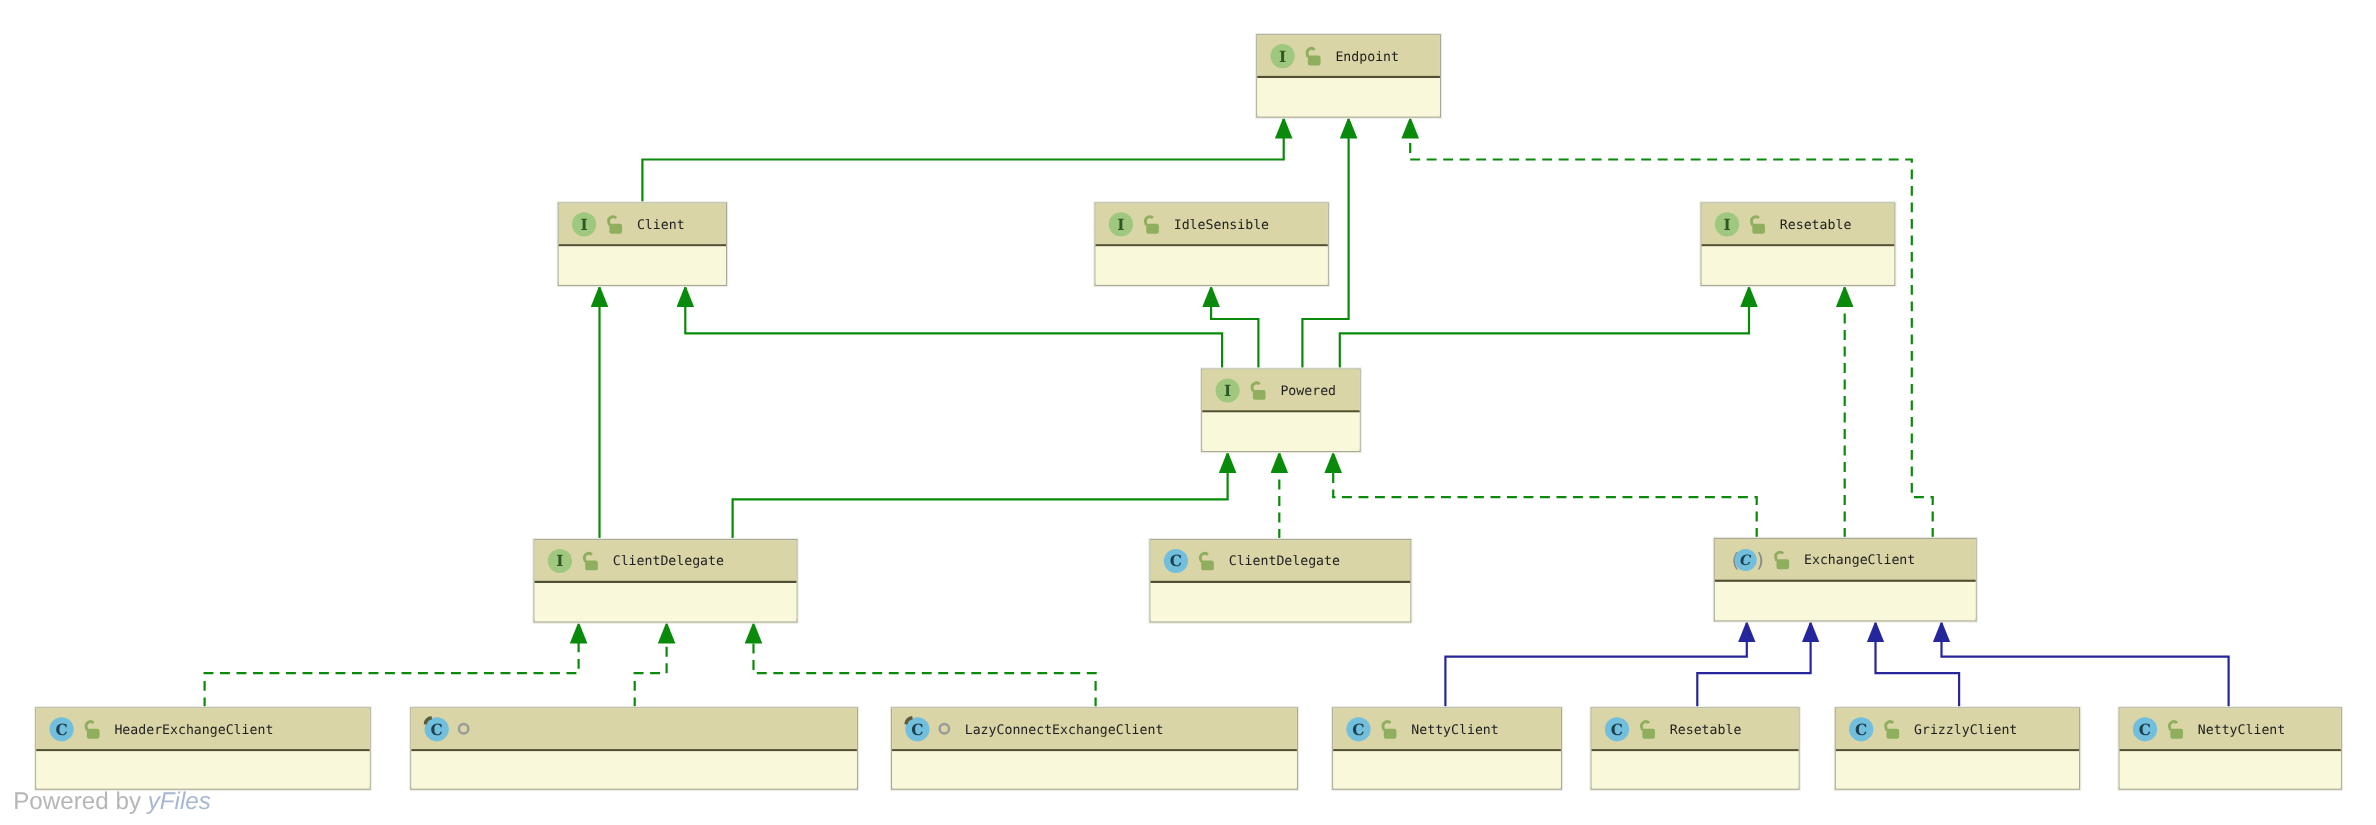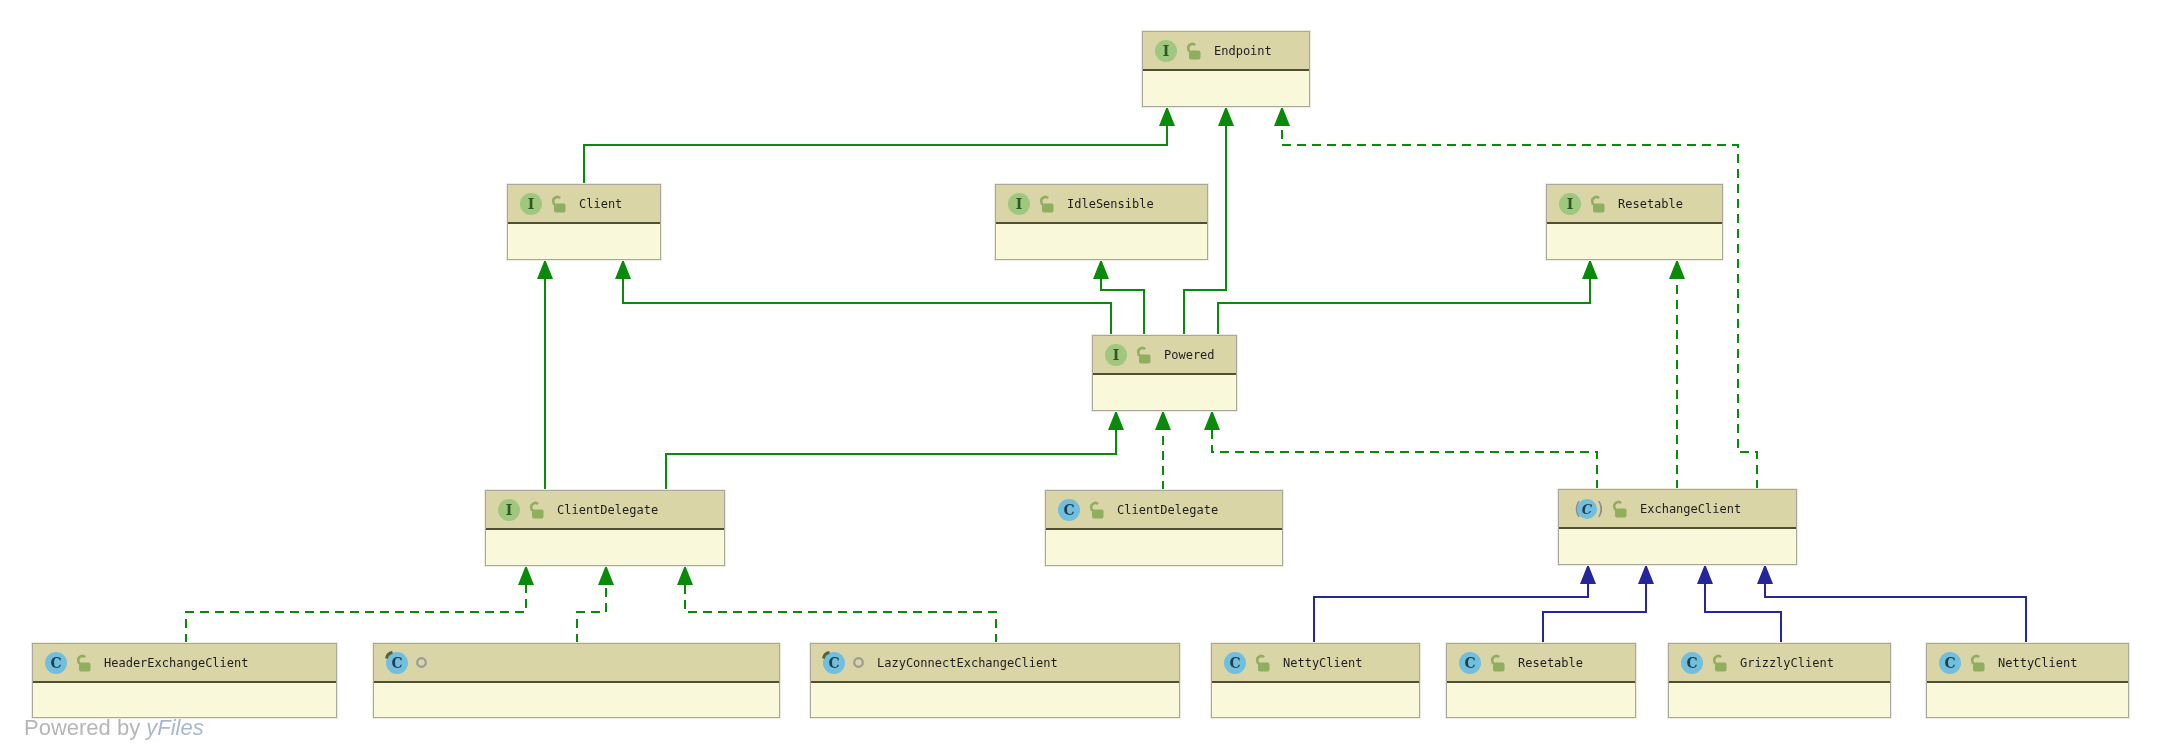--- a/index.html
+++ b/index.html
@@ -13,21 +13,21 @@
   .node{position:absolute;box-sizing:border-box;border:1px solid var(--node-border);
         background:var(--node-body-bg);box-shadow:0 0 0 1px #ecece2;}
   .node-header{box-sizing:border-box;height:39px;display:flex;align-items:center;
         background:var(--node-header-bg);border-bottom:2px solid var(--node-divider);
         padding-left:11px;}
   .node-body{height:calc(100% - 41px);background:var(--node-body-bg);}
   .icon{display:inline-flex;align-items:center;margin-right:6px;flex:none;}
   .node-label{font-size:12px;color:var(--label-color);white-space:pre;margin-left:6px;text-align:right;}
   #footer{position:absolute;left:12px;top:715px;font-family:"Liberation Sans",sans-serif;
         font-size:22px;white-space:pre;}
-  #footer .powered{color:var(--footer-text);margin-left:12px;}
+  #footer .powered{color:var(--footer-text);}
   #footer .brand{color:var(--footer-brand);font-style:italic;}
 </style>
 </head>
 <body>
 
 <div id="diagram">
   <svg id="edge-layer" xmlns="http://www.w3.org/2000/svg">
       <defs>
         <marker id="arrow-green" markerUnits="userSpaceOnUse" markerWidth="22" markerHeight="18" refX="19" refY="8" orient="auto">
           <path d="M0 0 L20 8 L0 16 Z" fill="#0a8a0a"></path>

